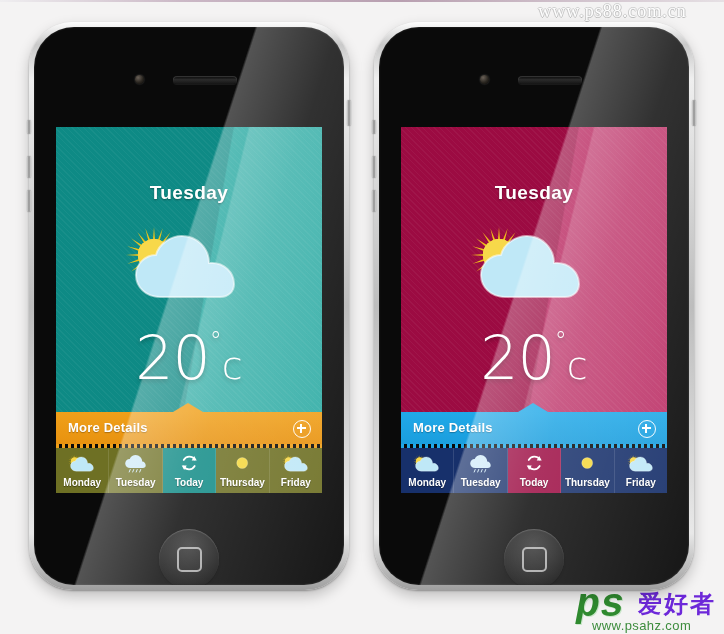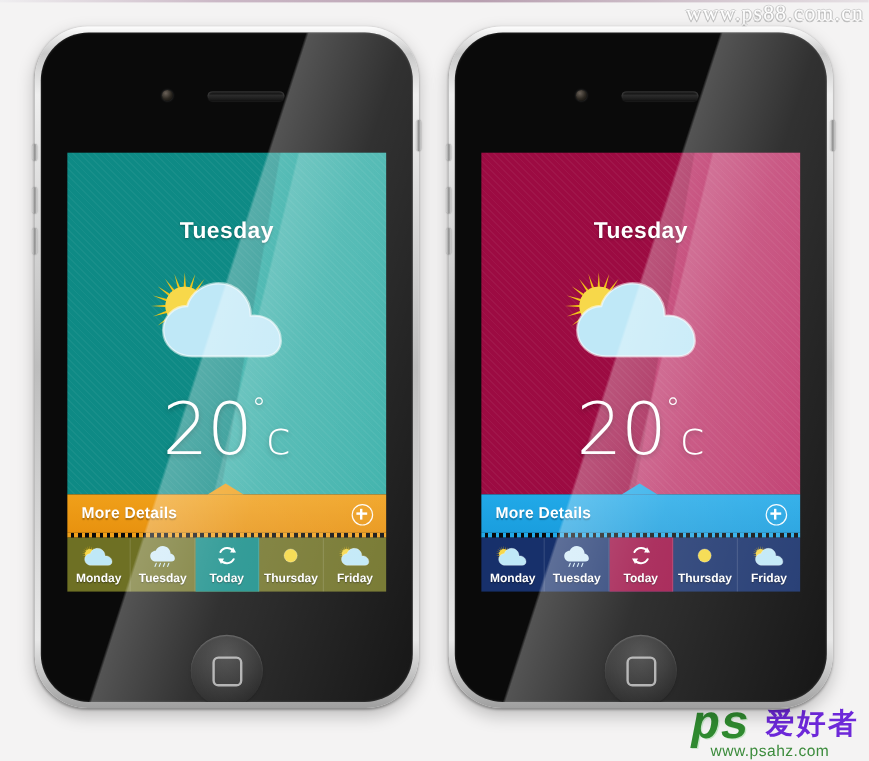--- a/index.html
+++ b/index.html
@@ -11,21 +11,21 @@
   }
   .top-rule{position:absolute;left:0;top:0;width:724px;height:2px;
     background:linear-gradient(to right,#efeef0 0%,#cbb8c6 25%,#b89fb0 55%,#e6e0e4 100%);}
 
   
   .watermark{
     position:absolute;left:505px;top:0px;width:215px;height:22px;
     font-family:"Liberation Serif","DejaVu Serif",serif;
     font-size:18px;letter-spacing:1px;color:#ffffff;
     text-shadow:0 1px 0 #bdbdbd,0 -1px 0 #cfcfcf,1px 0 0 #c9c9c9,-1px 0 0 #c9c9c9;
-    white-space:nowrap;opacity:.95;text-align:right;line-height:22px;
+    white-space:nowrap;opacity:.95;text-align:center;line-height:22px;
   }
 
   
   .ps-logo{position:absolute;left:576px;top:588px;width:148px;height:46px;}
   .ps-logo .ps{
     position:absolute;left:0;top:-2px;
     font-family:Liberation Mono, monospace;
     font-size:40px;font-weight:bold;font-style:italic;
     color:#2f8a2f;line-height:40px;
     text-shadow:1px 1px 0 #c9e6c9;

